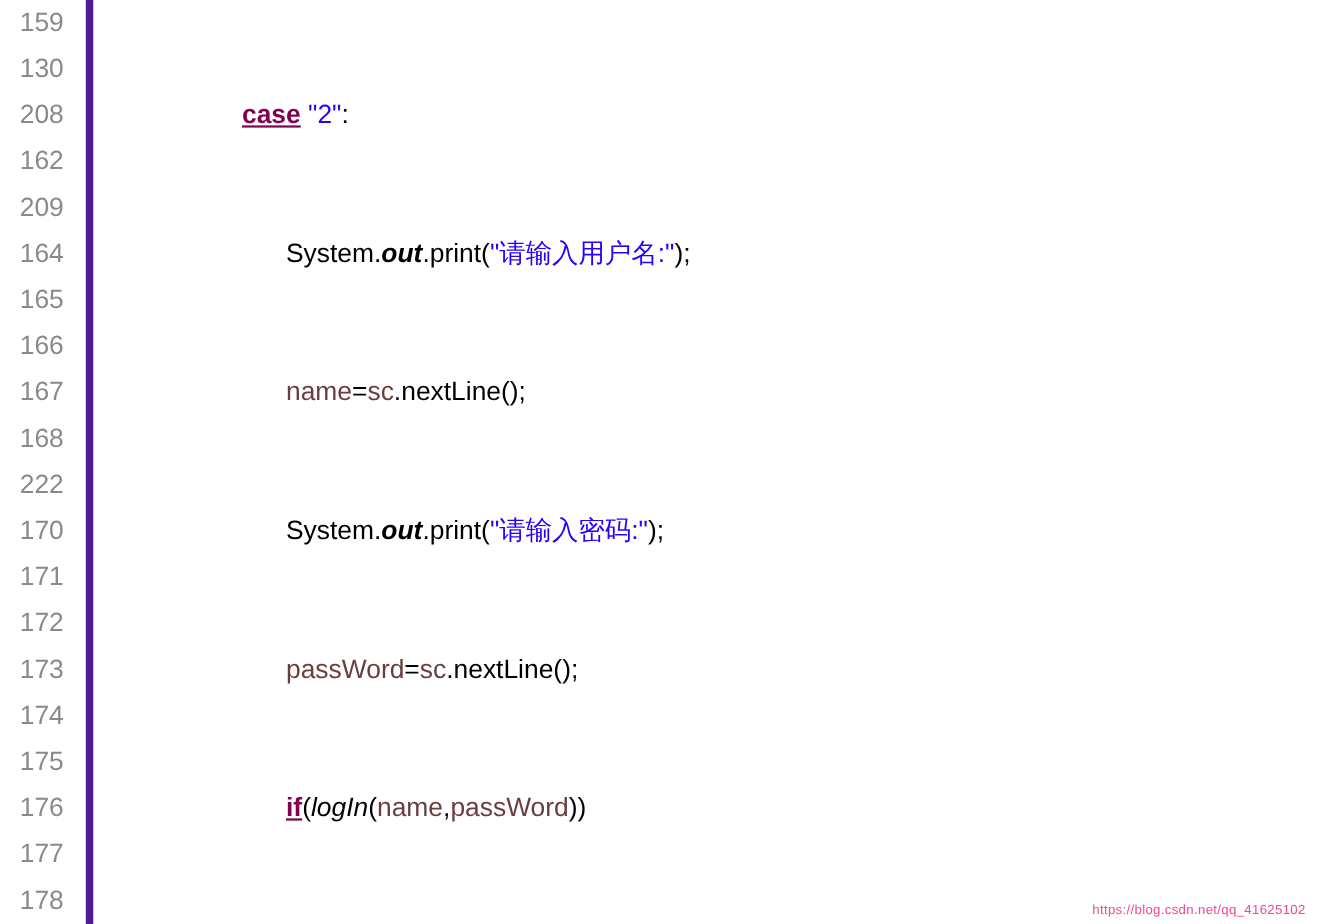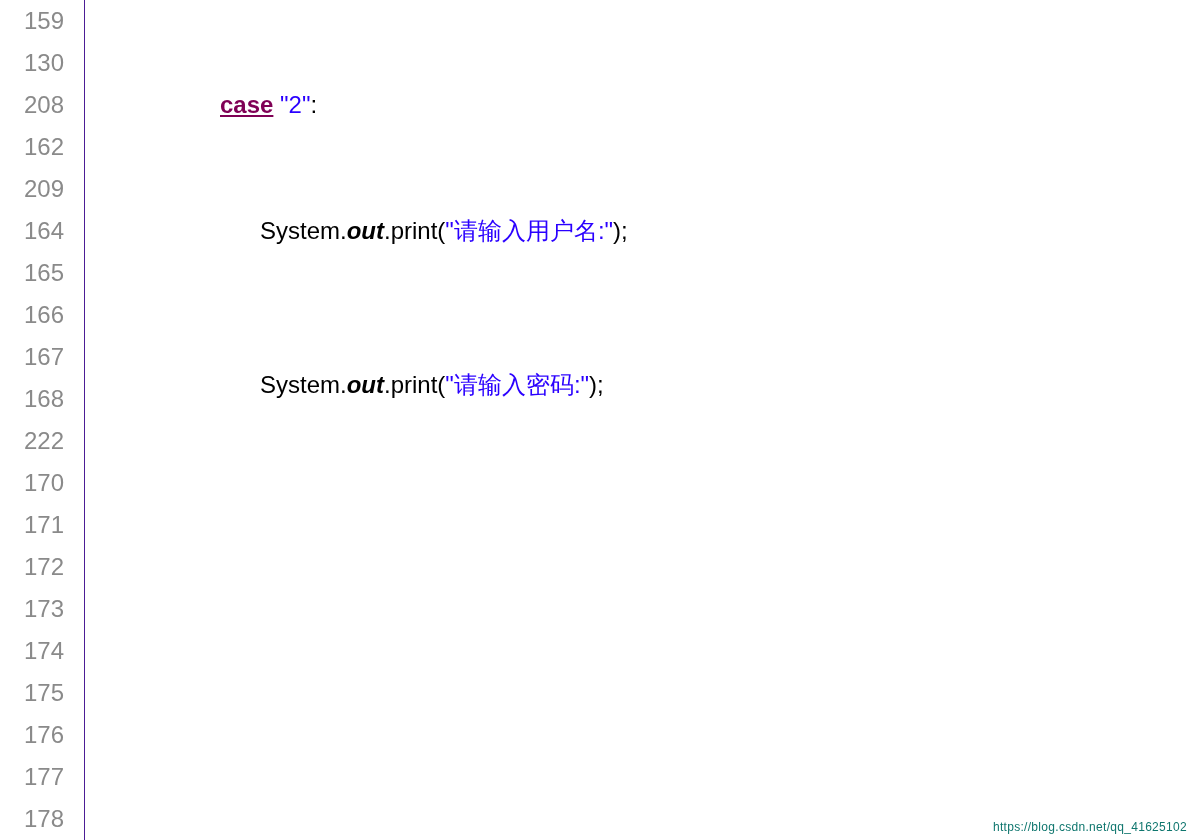--- a/index.html
+++ b/index.html
@@ -10,21 +10,21 @@
       display: flex;
       width: 1197px;
       height: 840px;
       overflow: hidden;
       position: relative;
     }
     .gutter {
       width: 85px;
       padding-right: 20px;
       background: #ffffff;
-      border-right: 1px solid #4c1d95;
+      border-right: 7px solid #4c1d95;
       text-align: right;
       color: #8a8a8a;
       font-family: "Comic Sans MS", sans-serif;
       user-select: none;
     }
     .gutter-line {
       height: 42px;
       line-height: 42px;
     }
     .code {
@@ -43,21 +43,21 @@
     .ident { color: #6a3e3e; }
     .plain { color: #000000; }
     .static-ital { color: #000000; font-style: italic; font-weight: bold; }
     .method-ital { color: #000000; font-style: italic; }
     .watermark {
       position: absolute;
       bottom: 6px;
       right: 10px;
       font-size: 12px;
       font-family: Arial, sans-serif;
-      color: #0f766e;
+      color: #ec4899;
       letter-spacing: 0.3px;
       margin-top: 42px;
     }
     .ind1 { display:inline-block; width: 120px; }
     .ind2 { display:inline-block; width: 160px; }
   </style>
 </head>
 <body>
 
 <div class="gutter">
@@ -82,24 +82,27 @@
   <div class="gutter-line">177</div>
   <div class="gutter-line">178</div>
 </div>
 
 <div class="code">
   
   <div class="code-line"><span class="ind1"></span><span class="kw">case</span><span class="plain"> </span><span class="str">"2"</span><span class="plain">:</span></div>
   
   <div class="code-line"><span class="ind2"></span><span class="plain">System</span><span class="plain">.</span><span class="static-ital">out</span><span class="plain">.</span><span class="plain">print</span><span class="plain">(</span><span class="str">"请输入用户名:"</span><span class="plain">);</span></div>
   
+  <div class="code-line"><span class="ind2"></span><span class="ident">name</span><span class="plain">=</span><span class="ident">sc</span><span class="plain">.</span><span class="plain">nextLine</span><span class="plain">()</span><span class="plain">;</span></div>
   
   <div class="code-line"><span class="ind2"></span><span class="plain">System</span><span class="plain">.</span><span class="static-ital">out</span><span class="plain">.</span><span class="plain">print</span><span class="plain">(</span><span class="str">"请输入密码:"</span><span class="plain">);</span></div>
   
+  <div class="code-line"><span class="ind2"></span><span class="ident">passWord</span><span class="plain">=</span><span class="ident">sc</span><span class="plain">.</span><span class="plain">nextLine</span><span class="plain">()</span><span class="plain">;</span></div>
   
+  <div class="code-line"><span class="ind2"></span><span class="kw">if</span><span class="plain">(</span><span class="method-ital">logIn</span><span class="plain">(</span><span class="ident">name</span><span class="plain">,</span><span class="ident">passWord</span><span class="plain">))</span></div>
   
   
   
   
   
   
   
   
   
   

